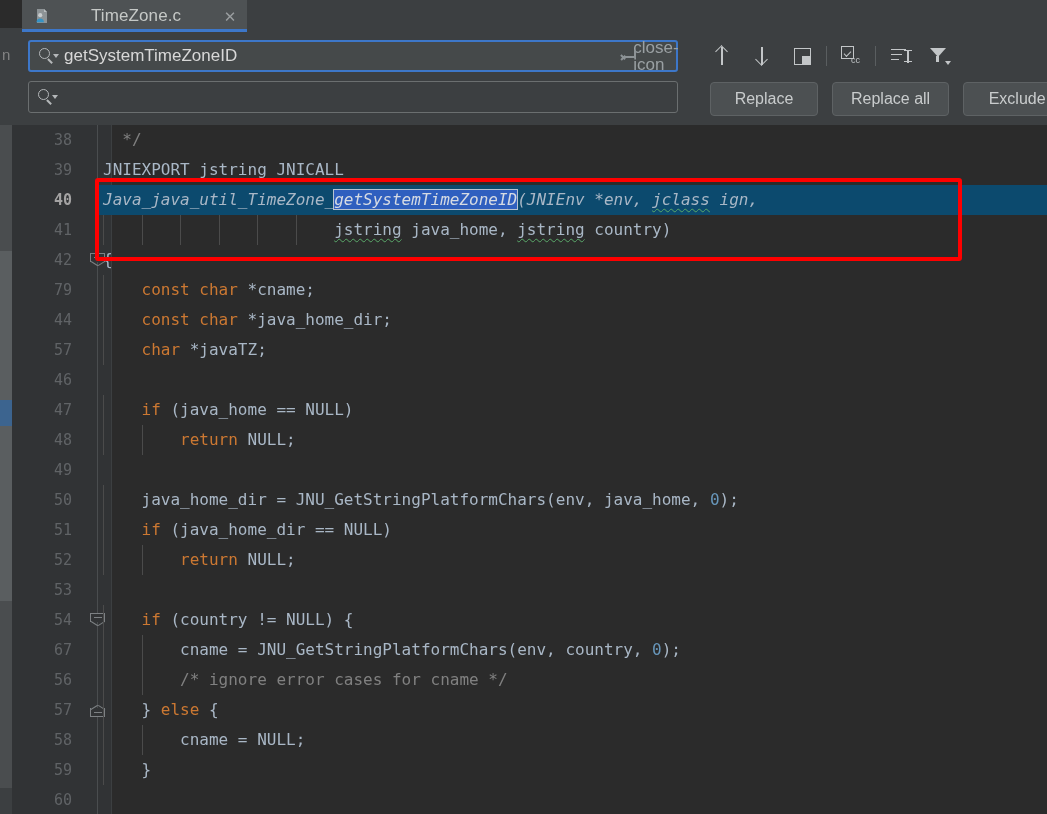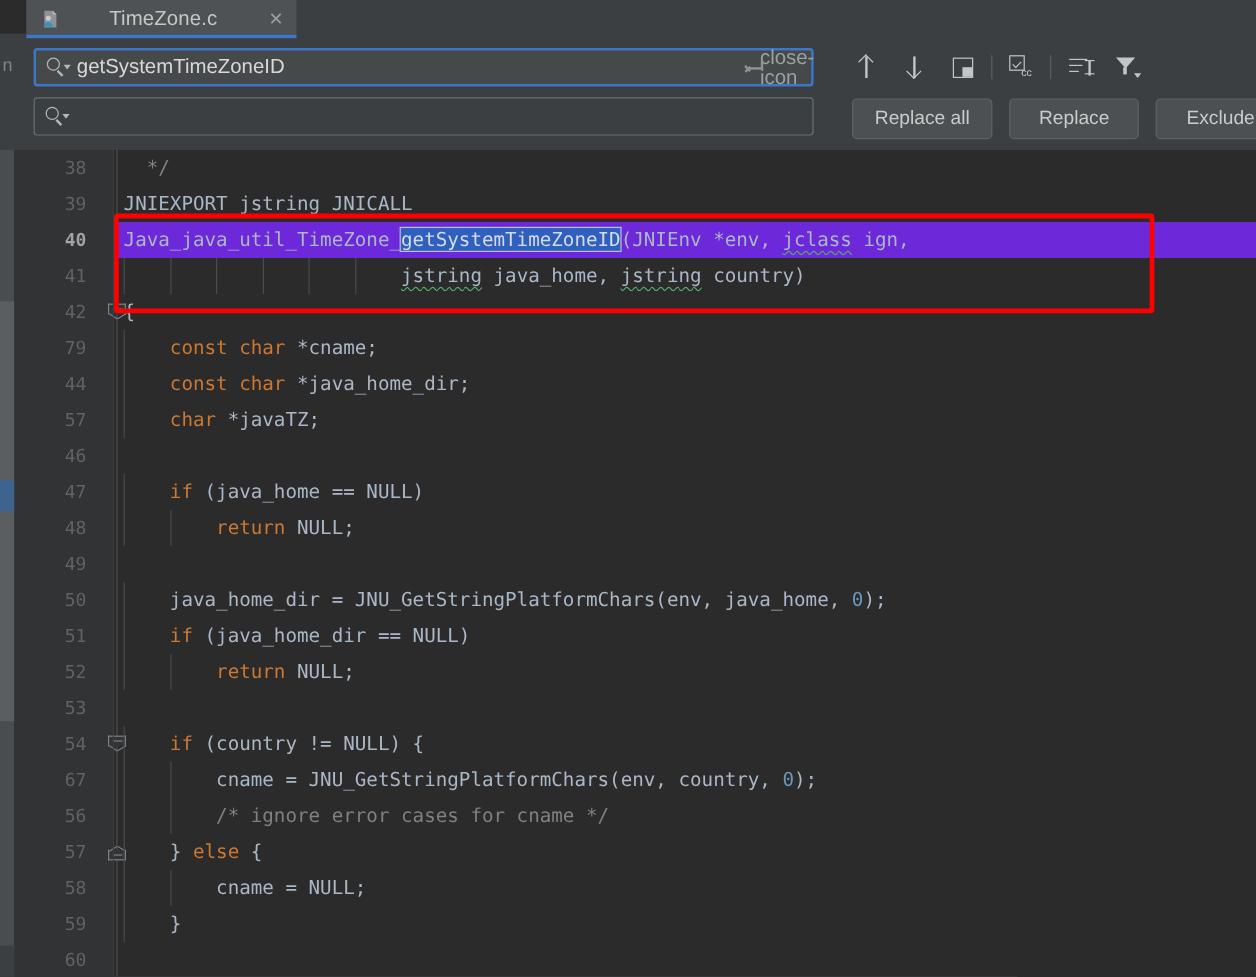--- a/index.html
+++ b/index.html
@@ -309,21 +309,21 @@
     width: 12px; height: 350px;
     background: #5a5e60;
   }
   .err-mark {
     position: absolute; left: 0; top: 275px;
     width: 12px; height: 26px;
     background: #3c648f;
   }
   .gutter {
     position: absolute; left: 12px; top: 0;
-    width: 83px; height: 100%;
+    width: 100px; height: 100%;
     background: #313335;
   }
   .gutter-div {
     position: absolute; right: 0; top: 0;
     width: 1px; height: 100%;
     background: #3c3f41;
   }
   .linenos {
     position: absolute; left: 0; top: 0;
     width: 68px;
@@ -394,21 +394,22 @@
     font-size: 16px;
     white-space: pre;
   }
   .cline {
     height: 30px; line-height: 30px;
     padding-left: 8px;
     position: relative;
     color: #a9b7c6;
   }
   .cline.current {
-    background: #6d28d9;
+    background: #0c4a6e;
+    font-style: italic;
   }
   .indent-guide {
     position: absolute; top: 0; bottom: 0;
     width: 1px; background: #4b4b4b;
   }
 
   
   .kw   { color: #cc7832; }
   .txt  { color: #a9b7c6; }
   .num  { color: #6897bb; }
@@ -551,24 +552,24 @@
         <span class="filter-icon">
           <span class="fun"></span>
             <span class="stm"></span>
             <span class="dc"></span>
         </span>
       </div>
     </div>
 
     <div class="find-buttons">
       <div class="btn">
+        <span>Replace</span>
+      </div>
+      <div class="btn">
         <span>Replace all</span>
-      </div>
-      <div class="btn">
-        <span>Replace</span>
       </div>
       <div class="btn">
         <span>Exclude</span>
       </div>
     </div>
   </div>
 
   <div class="editor">
     <div class="err-stripe">
       <div class="err-thumb"></div>

